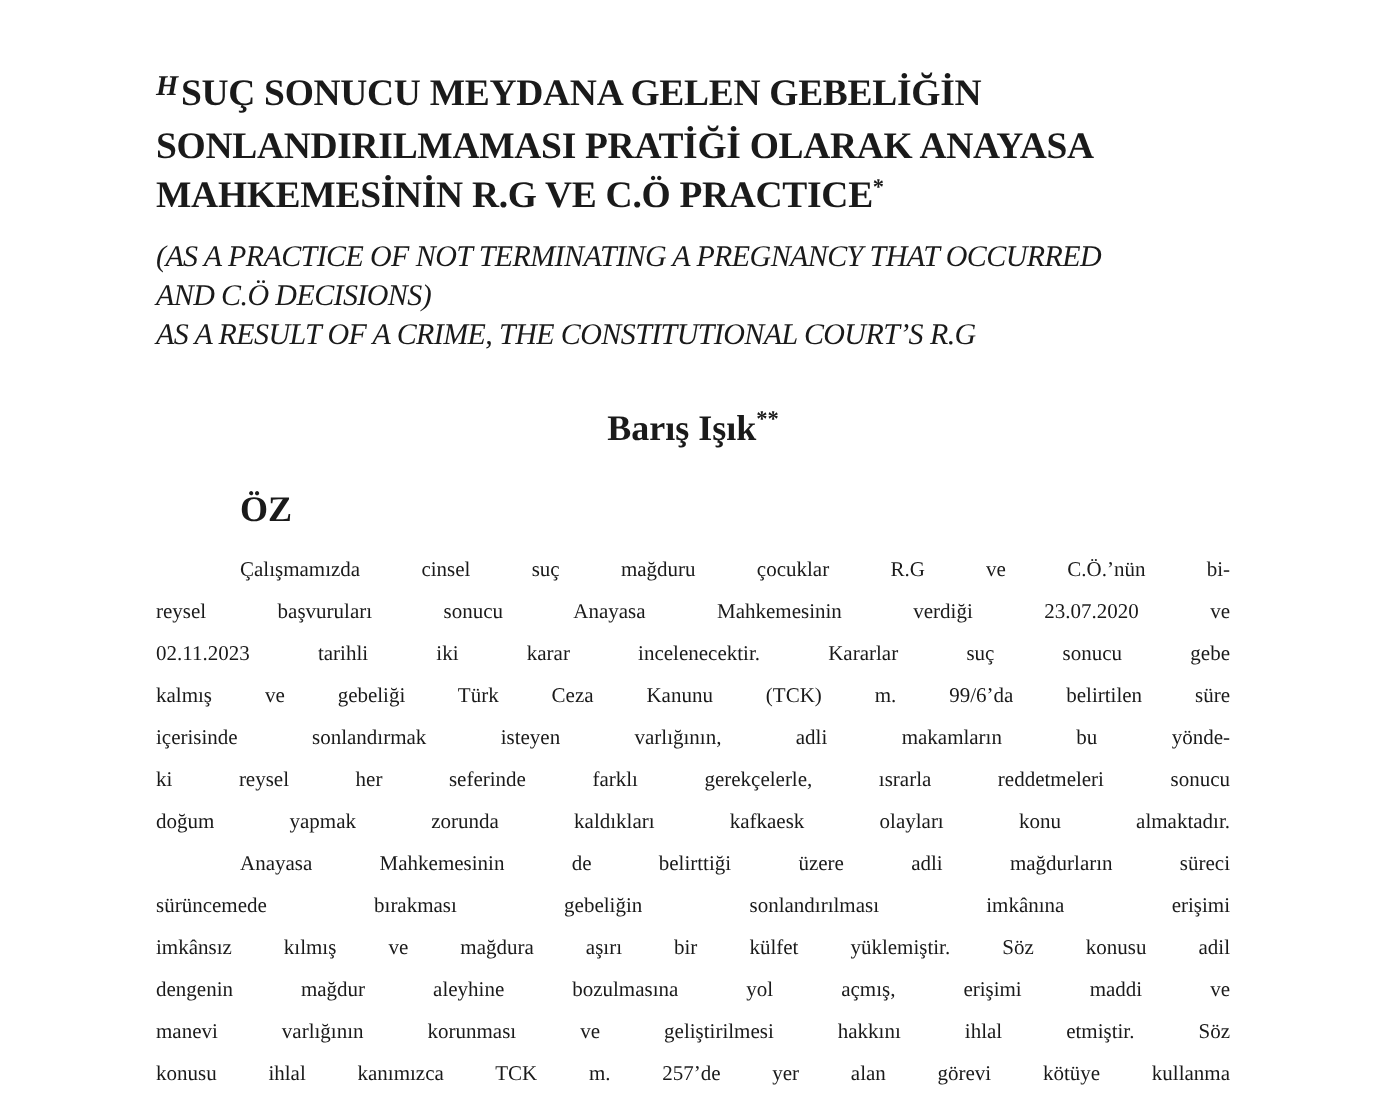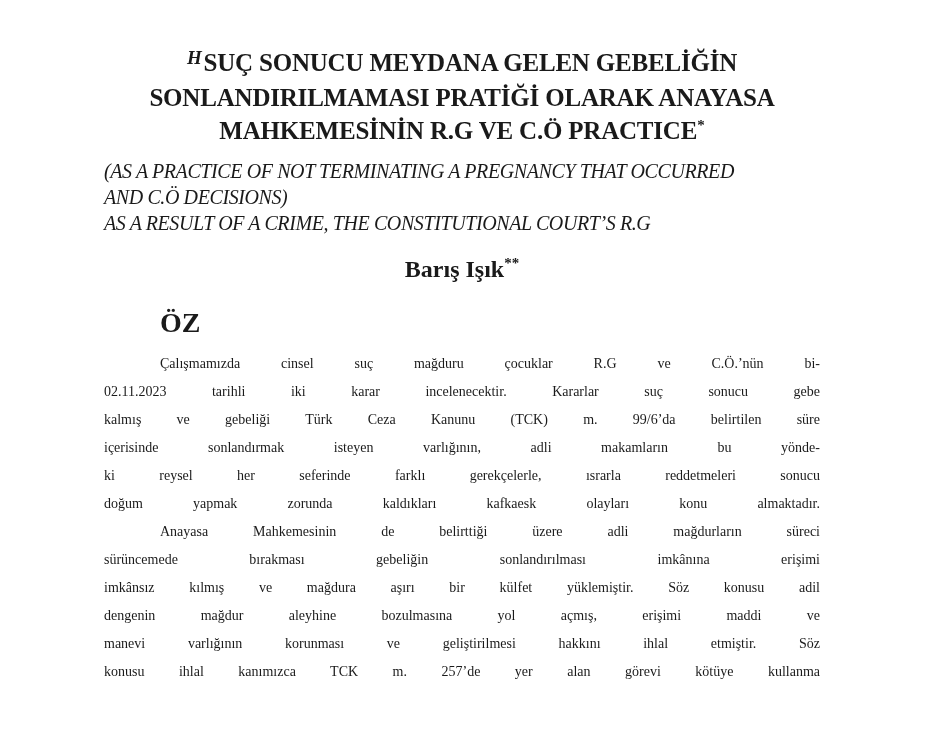--- a/index.html
+++ b/index.html
@@ -12,21 +12,21 @@
     overflow: hidden;
   }
   .page {
     width: 927px;
     height: 734px;
     padding: 46px 107px 0 104px;
     background: #ffffff;
     overflow: hidden;
   }
   .title-block {
-    text-align: center;
+    text-align: left;
     font-weight: bold;
     font-size: 25px;
     line-height: 33px;
     letter-spacing: -0.2px;
   }
   .annotation-mark {
     font-style: italic;
     font-weight: bold;
     font-size: 19px;
     position: relative;
@@ -45,25 +45,25 @@
     font-size: 20px;
     line-height: 26px;
     margin-top: 7px;
     letter-spacing: -0.4px;
   }
   .author-line {
     text-align: center;
     font-weight: bold;
     font-size: 24px;
     line-height: 28px;
-    margin-top: 19px;
+    margin-top: 36px;
   }
   .abstract-heading {
     font-weight: bold;
-    font-size: 28px;
+    font-size: 24px;
     line-height: 28px;
     margin-top: 23px;
     padding-left: 56px;
   }
   .abstract-body {
     margin-top: 13px;
     font-size: 14px;
     line-height: 28px;
   }
   .line {
@@ -100,20 +100,21 @@
   <div class="author-line">
     <span>Barış Işık</span><span class="fn-mark">**</span>
   </div>
 
   <div class="abstract-heading">ÖZ</div>
 
   <section class="abstract-body">
 
     <div class="paragraph">
       <div class="line indent">Çalışmamızda cinsel suç mağduru çocuklar R.G ve C.Ö.’nün bi-</div>
+      <div class="line">reysel başvuruları sonucu Anayasa Mahkemesinin verdiği 23.07.2020 ve</div>
       <div class="line">02.11.2023 tarihli iki karar incelenecektir. Kararlar suç sonucu gebe</div>
       <div class="line">kalmış ve gebeliği Türk Ceza Kanunu (TCK) m. 99/6’da belirtilen süre</div>
       <div class="line">içerisinde sonlandırmak isteyen varlığının, adli makamların bu yönde-</div>
       <div class="line">ki reysel her seferinde farklı gerekçelerle, ısrarla reddetmeleri sonucu</div>
       <div class="line">doğum yapmak zorunda kaldıkları kafkaesk olayları konu almaktadır.</div>
     </div>
 
     <div class="paragraph">
       <div class="line indent">Anayasa Mahkemesinin de belirttiği üzere adli mağdurların süreci</div>
       <div class="line">sürüncemede bırakması gebeliğin sonlandırılması imkânına erişimi</div>

